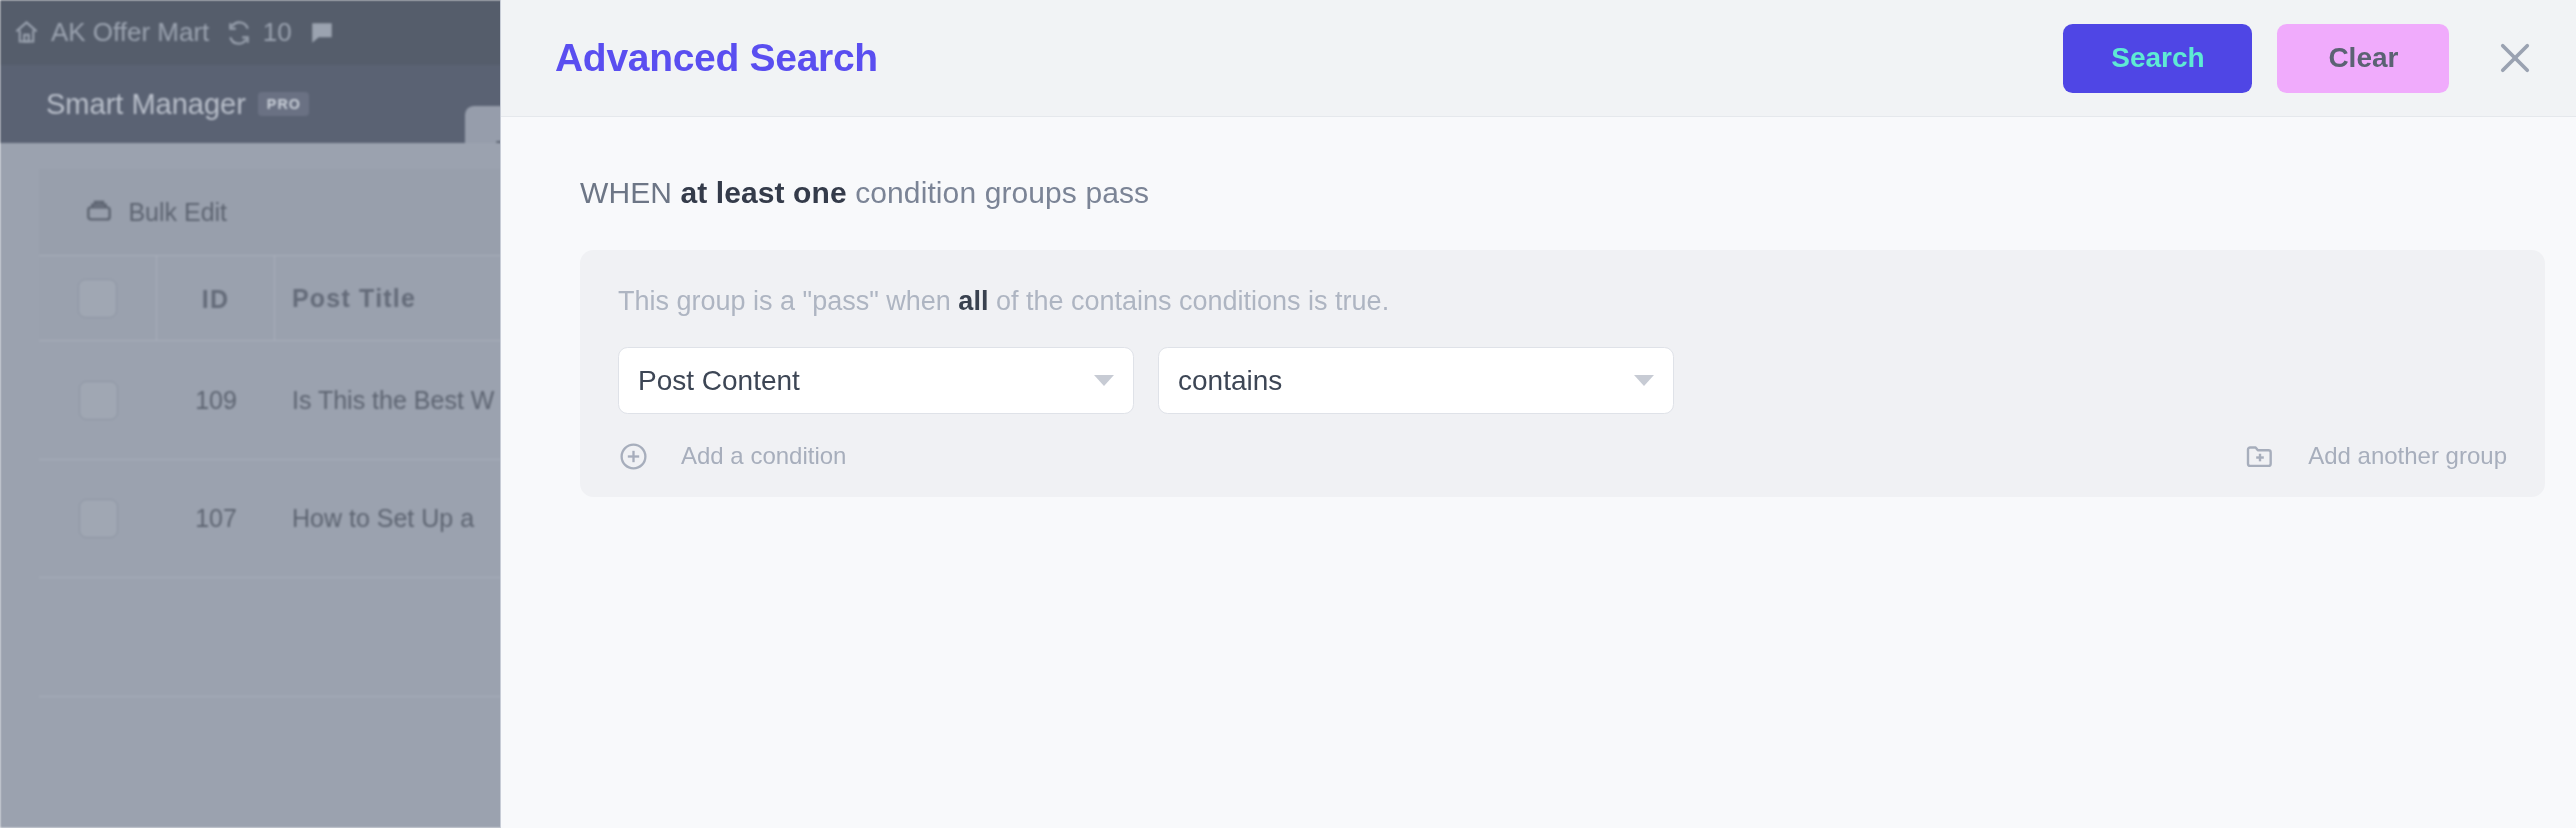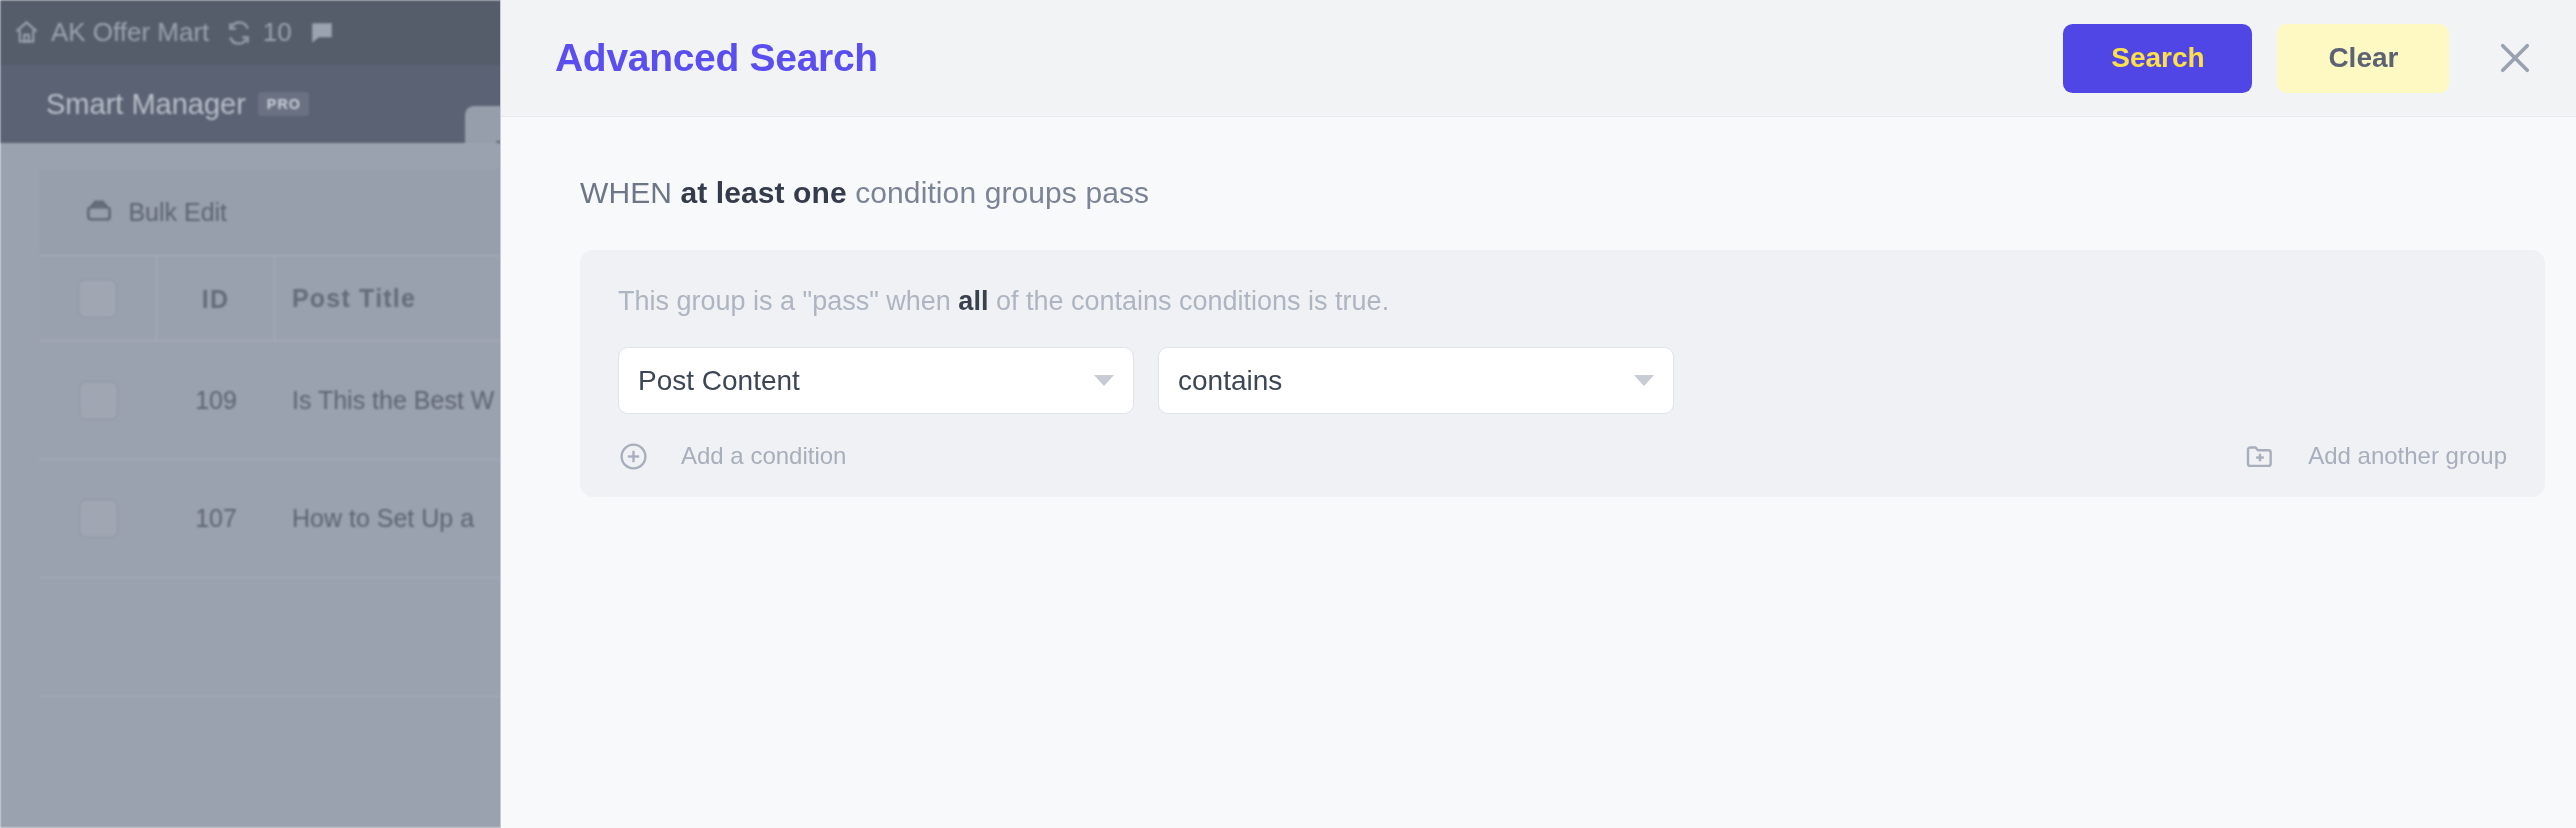--- a/index.html
+++ b/index.html
@@ -192,22 +192,22 @@
     font-size: 28px;
     font-weight: 700;
     font-family: "Liberation Sans", sans-serif;
     cursor: pointer;
     height: 69px;
     padding: 0 34px;
     display: inline-flex;
     align-items: center;
     justify-content: center;
   }
-  .btn-search { background: #4f46e5; color: #fde047; min-width: 189px; }
-  .btn-clear  { background: #fef9c3; color: #5b6273; min-width: 172px; }
+  .btn-search { background: #4f46e5; color: #5eead4; min-width: 189px; }
+  .btn-clear  { background: #f0abfc; color: #5b6273; min-width: 172px; }
 
   .close-btn {
     width: 65px; height: 65px;
     display: inline-flex;
     align-items: center; justify-content: center;
     background: transparent;
     border: none;
     cursor: pointer;
     margin-left: 7.6px;
   }

